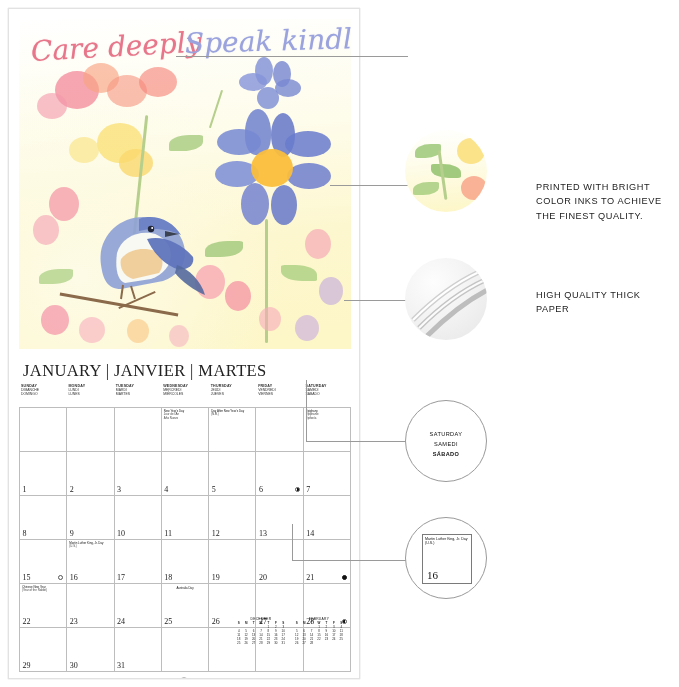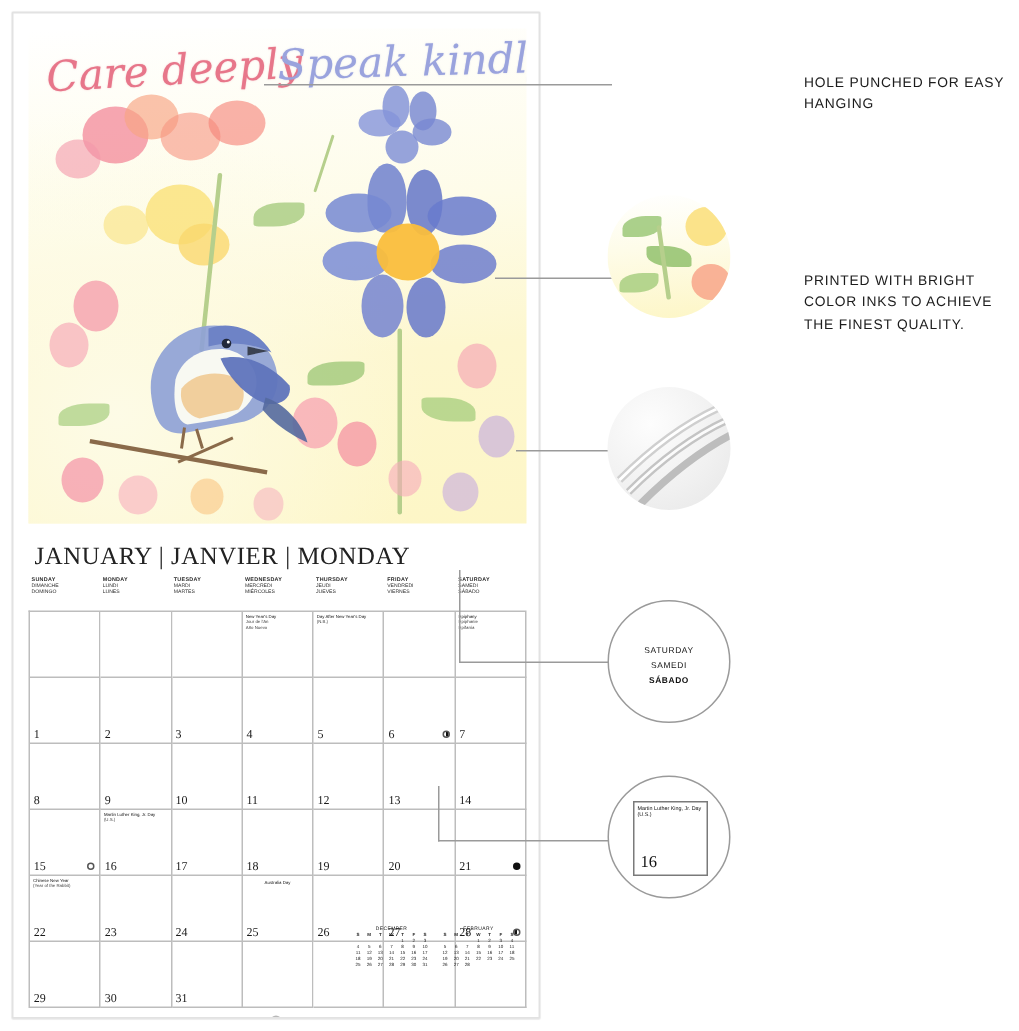--- a/index.html
+++ b/index.html
@@ -335,21 +335,21 @@
         <path d="M100 70 C112 74 124 86 128 100 C118 96 104 86 98 78 Z" fill="#54699f" opacity="0.9"></path>
         <circle cx="74" cy="34" r="3.2" fill="#22283a"></circle>
         <circle cx="75.2" cy="33" r="1" fill="#ffffff"></circle>
         <path d="M88 36 L102 39 L88 42 Z" fill="#3b4252"></path>
         <path d="M46 90 L44 104 M54 91 L58 104" stroke="#8a6a4a" stroke-width="2" fill="none"></path>
       </svg>
     <div class="script" id="script-care">Care deeply</div>
         <div class="script" id="script-speak">Speak kindly</div>
       </div>
 
-    <div id="month-title">JANUARY  |  JANVIER  |  MONDAY</div>
+    <div id="month-title">JANUARY  |  JANVIER  |  MARTES</div>
 
     <div id="grid">
       <div id="dow">
           <div class="dow-cell">
             <span class="dow-en">SUNDAY</span>
             <span class="dow-fr">DIMANCHE</span>
             <span class="dow-es">DOMINGO</span>
           </div>
           <div class="dow-cell">
             <span class="dow-en">MONDAY</span>
@@ -636,21 +636,20 @@
   </div>
 
   <div class="leader" style="left:176px;top:56px;width:232px;"></div>
   <div class="leader" style="left:330px;top:185px;width:80px;"></div>
   <div class="leader" style="left:344px;top:300px;width:64px;"></div>
   <div class="leader" style="left:306px;top:441px;width:102px;"></div>
   <div class="leader" style="left:292px;top:560px;width:116px;"></div>
   <div class="leader" style="left:306px;top:380px;width:0.8px;height:62px;"></div>
   <div class="leader" style="left:292px;top:524px;width:0.8px;height:37px;"></div>
 
-  <div class="callout-text" id="t1">HOLE PUNCHED FOR EASY HANGING</div>
 
   <div class="bubble" id="bubble2">
     <div style="position:absolute;inset:0;background:linear-gradient(175deg,#ffffff 0%,#fefce9 42%,#fdf6c6 100%);"></div>
     <div class="blob" style="left:10px;top:14px;width:26px;height:14px;background:rgba(150,196,112,.8);border-radius:60% 10% 60% 10%;"></div>
     <div class="blob" style="left:26px;top:34px;width:30px;height:14px;background:rgba(142,190,104,.82);border-radius:10% 60% 10% 60%;"></div>
     <div class="blob" style="left:8px;top:52px;width:26px;height:13px;background:rgba(160,202,120,.78);border-radius:60% 10% 60% 10%;"></div>
     <div class="blob" style="left:52px;top:8px;width:28px;height:26px;background:rgba(250,222,120,.85);"></div>
     <div class="blob" style="left:56px;top:46px;width:26px;height:24px;background:rgba(248,160,132,.8);"></div>
     <div class="stem" style="left:36px;top:20px;width:2.5px;height:50px;transform:rotate(-8deg);"></div>
   </div>
@@ -658,20 +657,21 @@
 
   <div class="bubble" id="bubble3">
     <svg viewBox="0 0 82 82" style="position:absolute;inset:0;">
       <path d="M8 62 C26 44 48 26 74 14" stroke="#cfcfcf" stroke-width="5" fill="none"></path>
       <path d="M8 62 C26 44 48 26 74 14" stroke="#ffffff" stroke-width="2" fill="none"></path>
       <path d="M14 70 C32 52 54 34 80 22" stroke="#c4c4c4" stroke-width="5" fill="none"></path>
       <path d="M14 70 C32 52 54 34 80 22" stroke="#fbfbfb" stroke-width="2" fill="none"></path>
       <path d="M22 78 C40 60 62 42 86 30" stroke="#bdbdbd" stroke-width="5" fill="none"></path>
     </svg>
   </div>
+  <div class="callout-text" id="t3">HIGH QUALITY THICK PAPER</div>
 
   <div class="bubble outlined" id="bubble4">
     <div id="b4-lines">
       <div class="b4-l">SATURDAY</div>
       <div class="b4-l">SAMEDI</div>
       <div class="b4-l b">SÁBADO</div>
     </div>
   </div>
 
   <div class="bubble outlined" id="bubble5">

